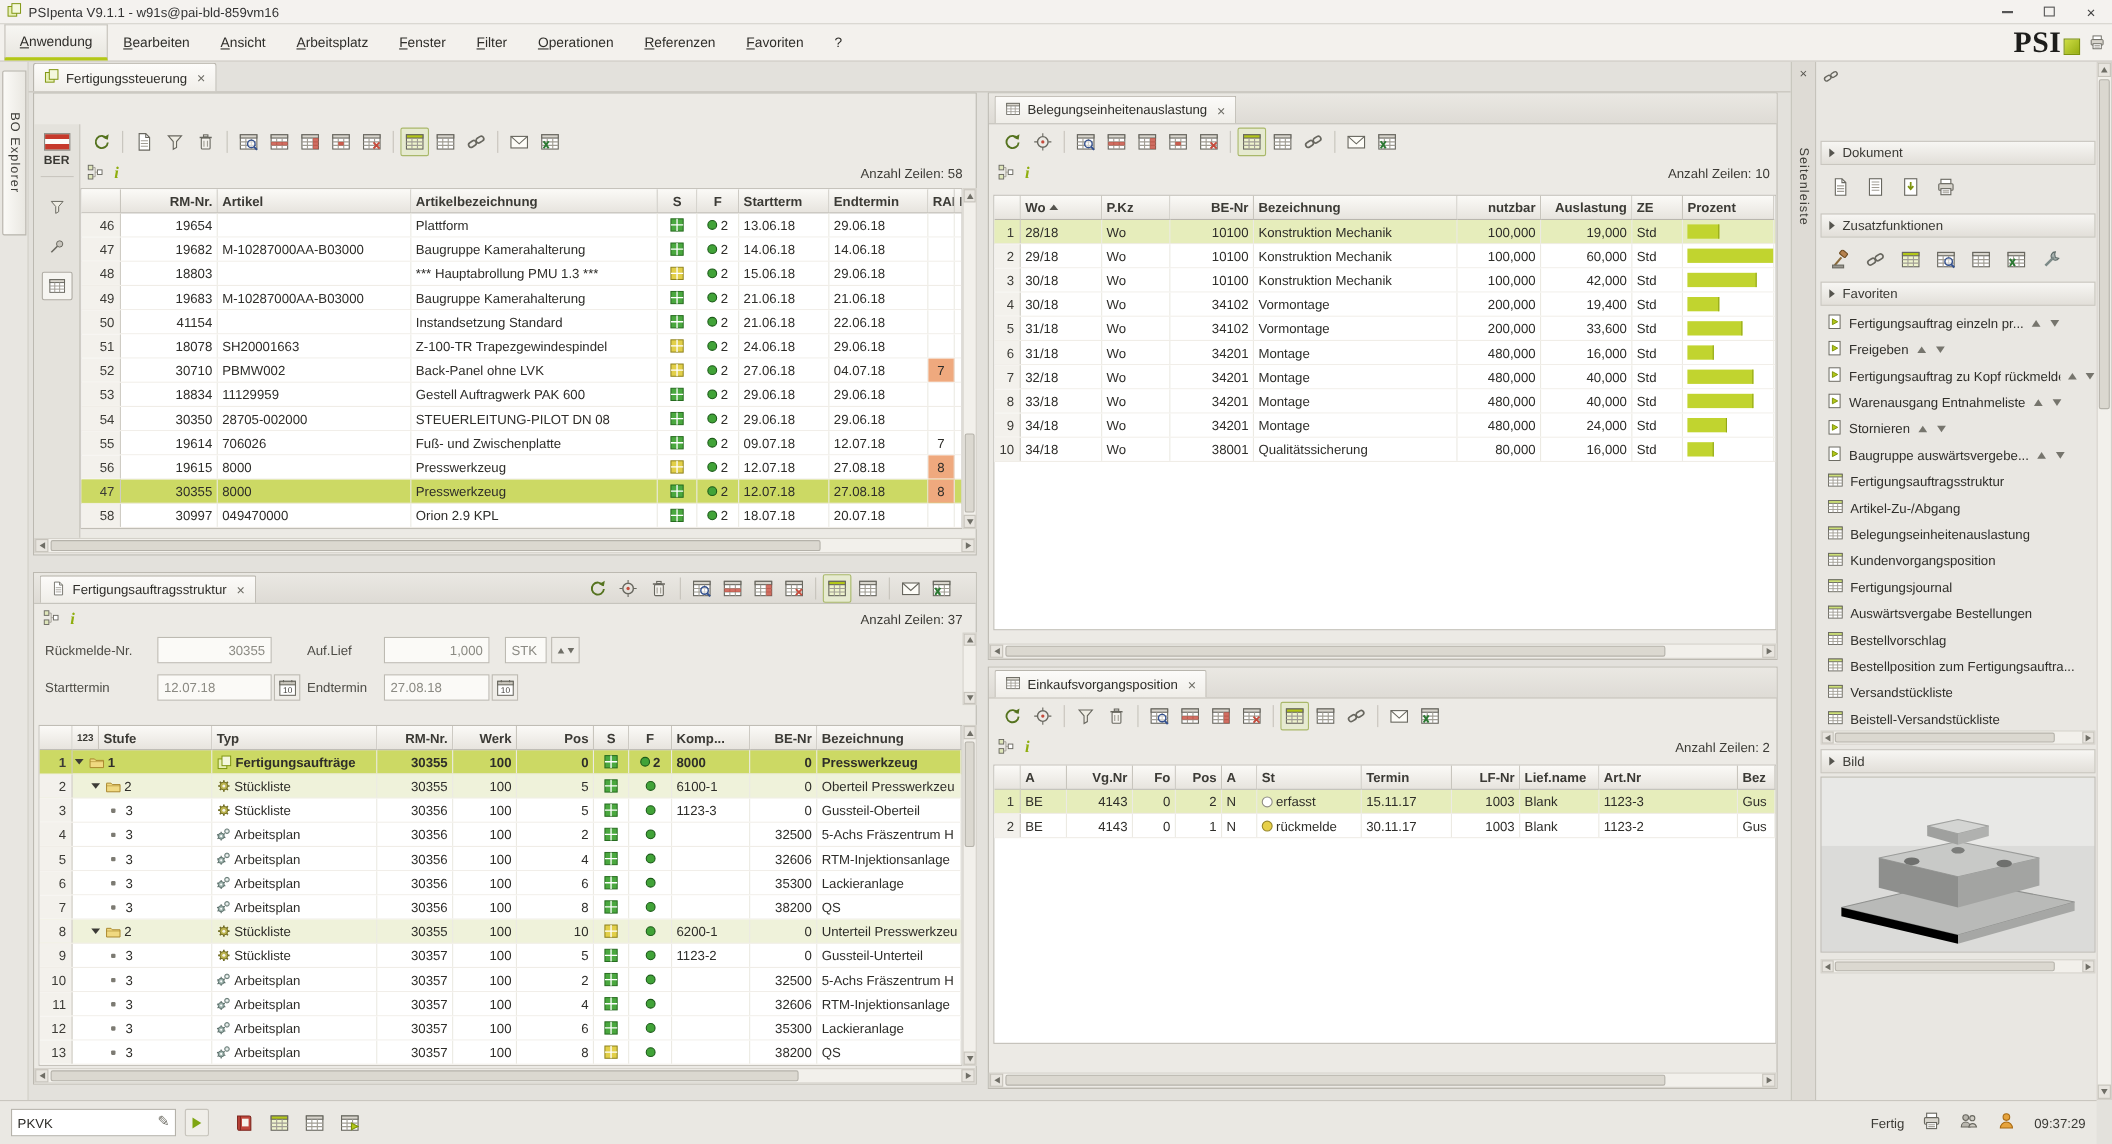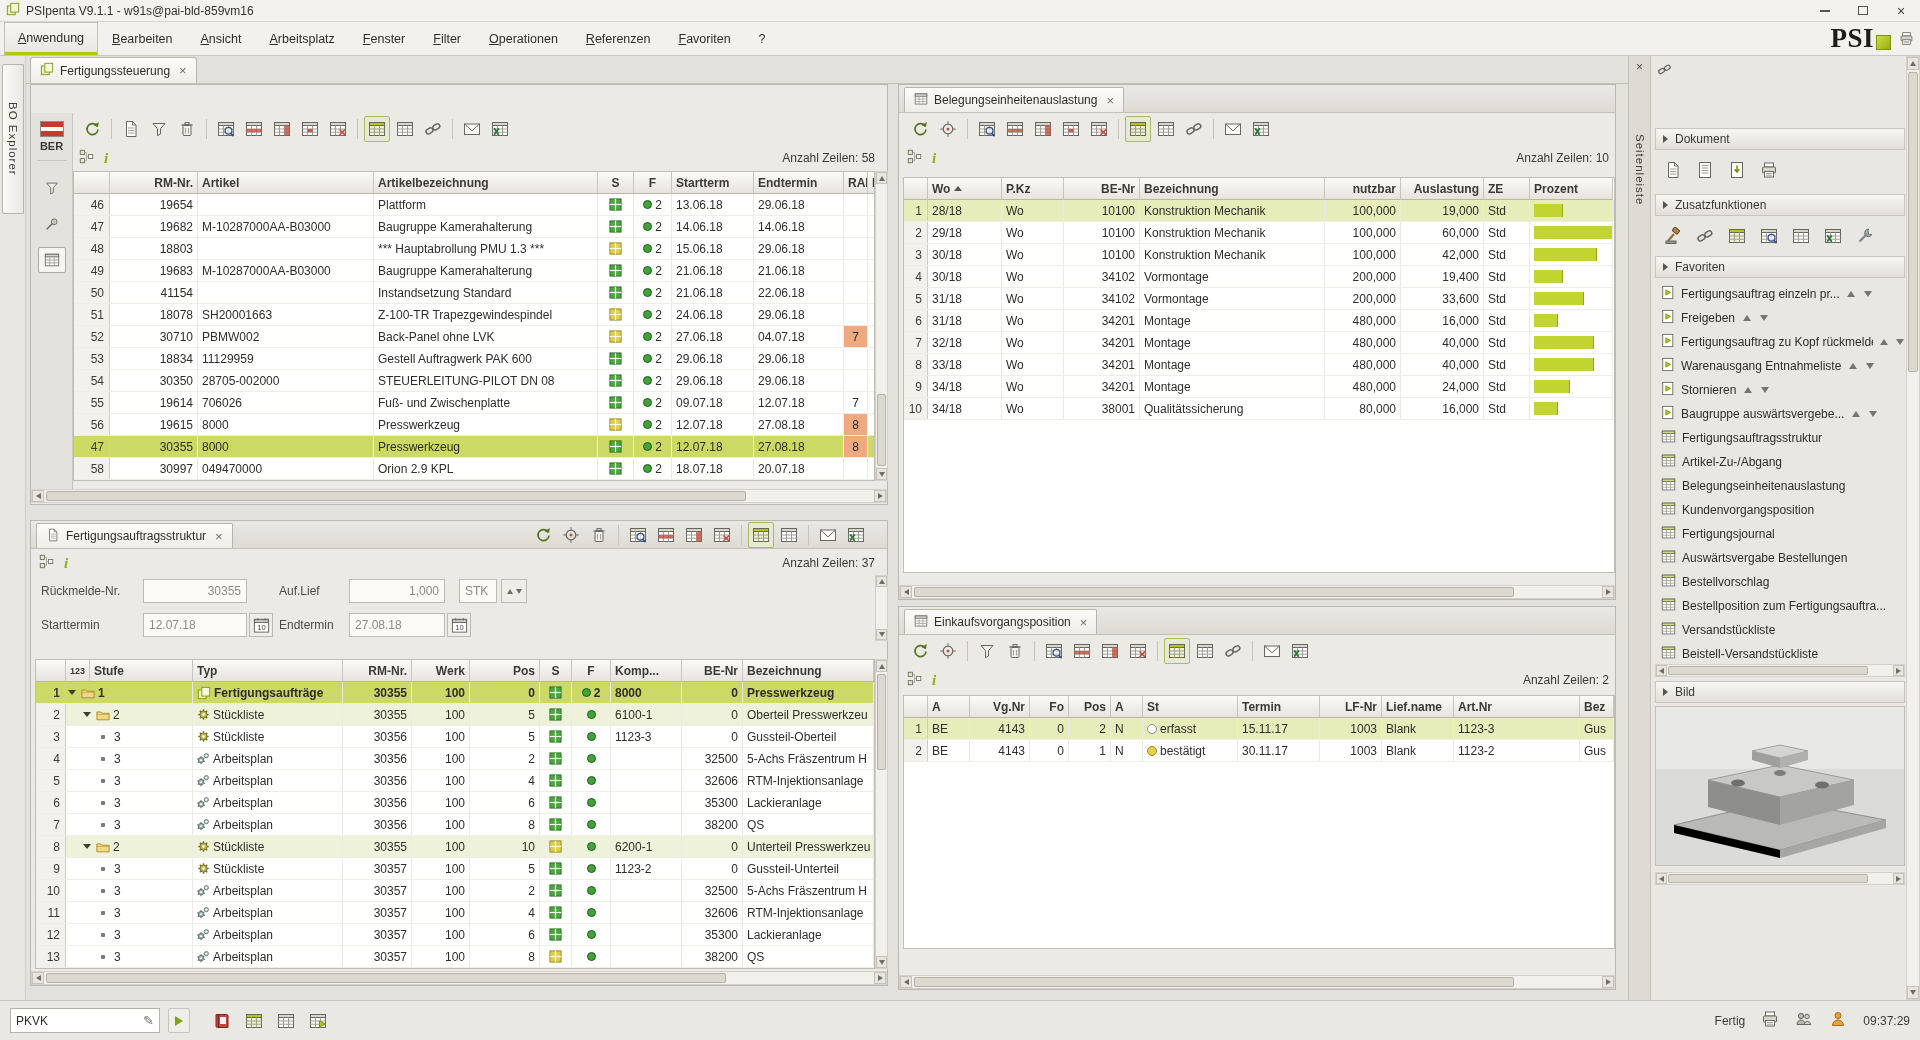--- a/index.html
+++ b/index.html
@@ -99,21 +99,21 @@
 #fav-list{position:absolute;left:26px;top:226px;width:250px;height:380px;overflow:hidden}
 .fav{height:24px;display:flex;align-items:center;gap:6px;padding-left:6px}
 .fav .flabel2{font-size:12px;color:#2f2e2a;white-space:nowrap;overflow:hidden}
 .favarr{width:11px;height:14px;display:flex;align-items:center;justify-content:center}
 .favarr:first-of-type{margin-left:auto}
 .fup{width:0;height:0;border-left:4px solid transparent;border-right:4px solid transparent;border-bottom:6px solid #76756d}
 .fdn{width:0;height:0;border-left:4px solid transparent;border-right:4px solid transparent;border-top:6px solid #76756d}
 #bild-box{position:absolute;left:26px;top:650px;width:250px;height:160px;background:#dcdcda;border:1px solid #c2bfb8;display:flex;align-items:center;justify-content:center}
 #linkrow{position:absolute;left:28px;top:6px}
 
-#statusbar{position:absolute;left:0;bottom:0;right:0;height:40px;background:#eae8e3;border-top:1px solid #c9c6bf;display:flex;align-items:center;padding:0 10px;gap:8px;z-index:30}
+#statusbar{position:absolute;left:0;bottom:0;right:14px;height:40px;background:#eae8e3;border-top:1px solid #c9c6bf;display:flex;align-items:center;padding:0 10px;gap:8px;z-index:30}
 #sb-combo{width:150px;height:25px;background:#fff;border:1px solid #b5b2aa;display:flex;align-items:center;padding:0 5px;gap:4px}
 #sb-combo .pencil{margin-left:auto;font-family:"DejaVu Sans",sans-serif;color:#6f6e66;font-size:13px}
 .playbtn{width:22px;height:25px;border:1px solid #c6c3bb;background:#f0eee9;display:flex;align-items:center;justify-content:center;border-radius:2px}
 .ptri{width:0;height:0;border-left:8px solid #7fa512;border-top:5px solid transparent;border-bottom:5px solid transparent}
 #status-icons{display:flex;gap:4px;margin-left:10px}
 #sb-right{margin-left:auto;display:flex;align-items:center;gap:16px;color:#3c3b36}
 #sb-right svg{width:18px;height:18px}
 </style>
 </head>
 <body>
@@ -1842,21 +1842,21 @@
       </div>
       <div class="tr">
         <div class="td rn" style="width:24px">2</div>
         <div class="td" style="width:42px">BE</div>
         <div class="td r" style="width:60px">4143</div>
         <div class="td r" style="width:39px">0</div>
         <div class="td r" style="width:42px">1</div>
         <div class="td" style="width:32px">N</div>
         <div class="td" style="width:95px">
           <span class="stc yellow"></span>
-          <span>bestätigt</span>
+          <span>rückmelde</span>
         </div>
         <div class="td" style="width:82px">30.11.17</div>
         <div class="td r" style="width:62px">1003</div>
         <div class="td" style="width:72px">Blank</div>
         <div class="td" style="width:126px">1123-2</div>
         <div class="td" style="width:34px">Gus</div>
       </div>
     </div>
   <div class="sbh" style="left:0;top:368px;width:716px;height:14px">
     <span class="sbtn" style="left:0;top:0;width:12px;height:12px">

